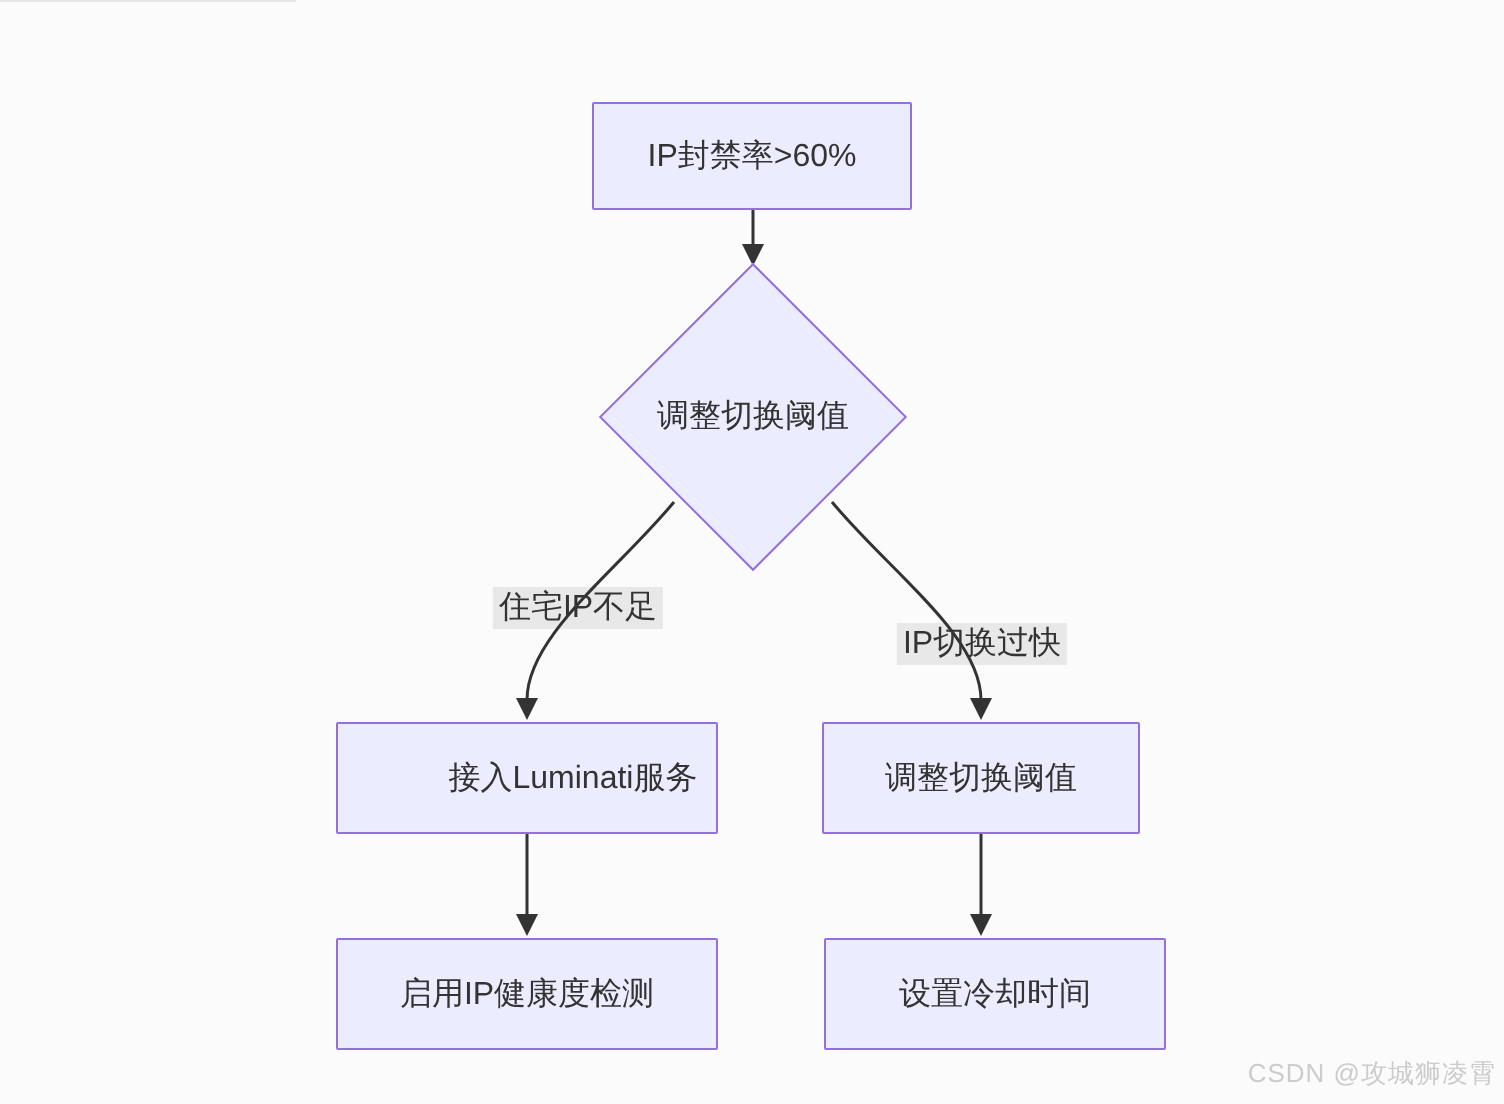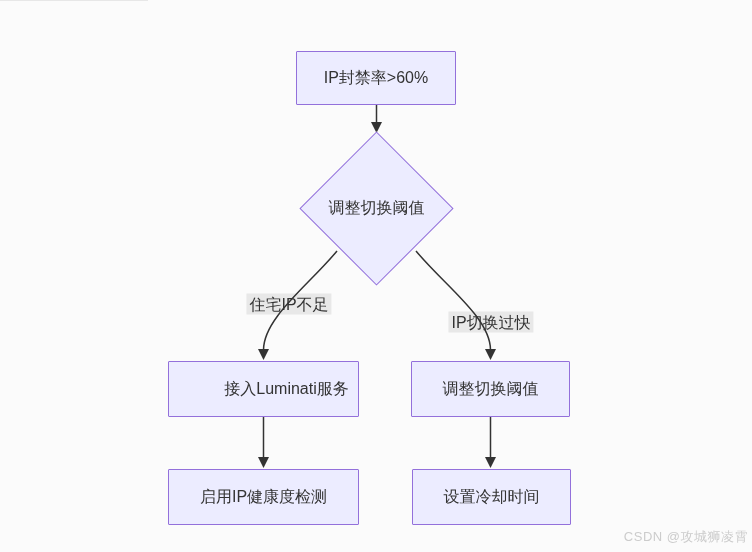--- a/index.html
+++ b/index.html
@@ -47,21 +47,21 @@
     align-items: center;
     justify-content: center;
     color: var(--text, #333333);
     font-size: 16px;
     z-index: 3;
   }
   .node-start  { left: 296px; top: 27px;  width: 160px; height: 54px; margin-top: 24px; }
   .node-left1  { left: 168px; top: 361px; width: 191px; height: 56px; padding-left: 46px; }
   .node-left2  { left: 168px; top: 469px; width: 191px; height: 56px; }
   .node-right1 { left: 411px; top: 361px; width: 159px; height: 56px; text-align: center; }
-  .node-right2 { left: 412px; top: 469px; width: 159px; height: 56px; }
+  .node-right2 { left: 412px; top: 469px; width: 171px; height: 56px; }
   .diamond-wrap {
     position: absolute;
     left: 322px; top: 154px;
     width: 109px; height: 109px;
     z-index: 3;
   }
   .diamond-shape {
     position: absolute;
     inset: 0;
     box-sizing: border-box;

